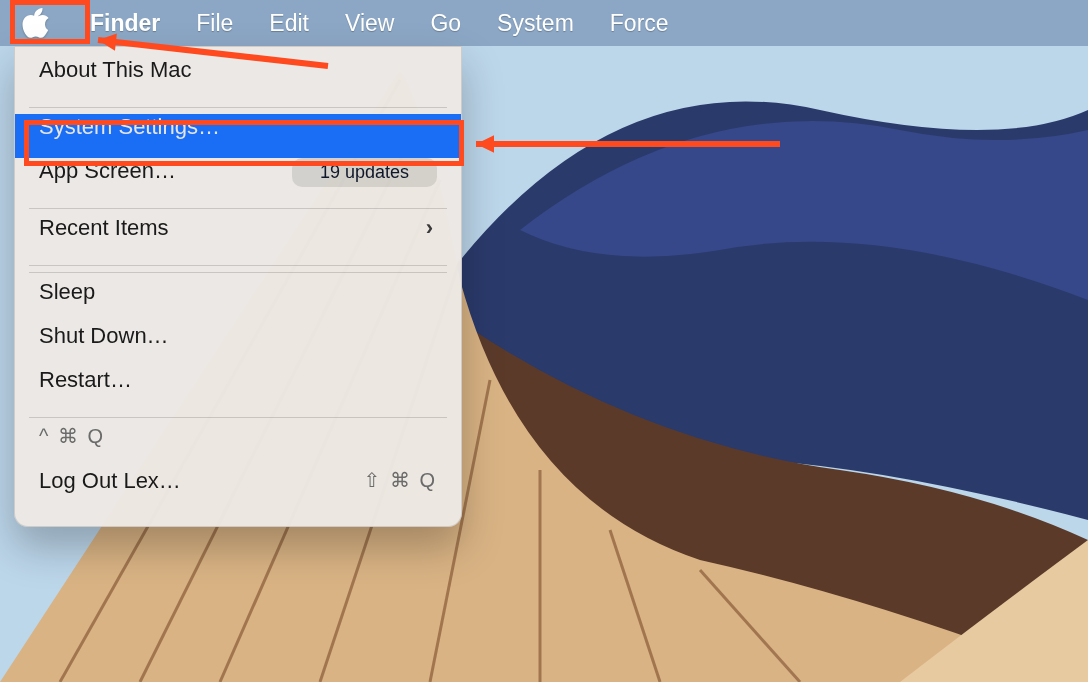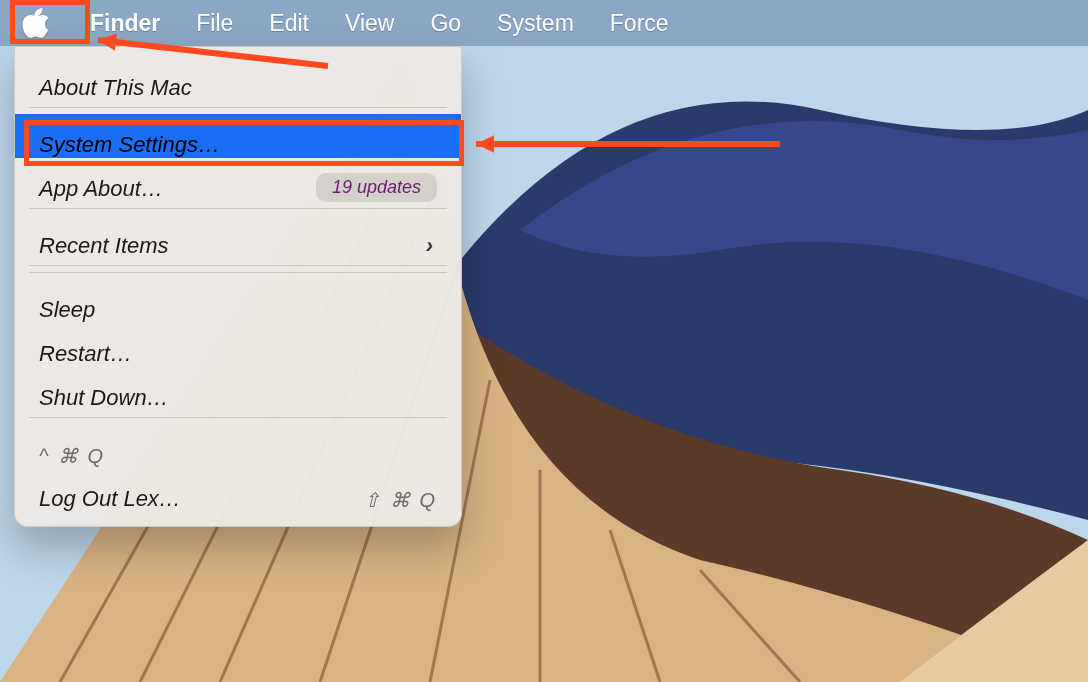--- a/index.html
+++ b/index.html
@@ -38,41 +38,40 @@
       width: 448px;
       background: rgba(236,232,228,0.97);
       border-radius: 0 0 14px 14px;
       border: 1px solid rgba(0,0,0,0.12);
       box-shadow: 0 20px 40px rgba(0,0,0,0.25);
       padding: 10px 0 14px 0;
       font-size: 22px;
       color: #1a1a1a;
     }
     .dd-row {
-      display: flex; align-items: flex-end;
+      display: flex; align-items: flex-start;
       height: 44px;
       padding: 0 24px;
       cursor: default;
-      font-style: italic;
     }
     .dd-row .label { flex: 1; }
     .dd-row.highlight {
       background: #1a6ef6;
-      color: #000000;
+      color: #e5e5e5;
     }
     .dd-sep {
       height: 1px;
       margin: 6px 14px;
       background: rgba(0,0,0,0.15);
     }
     .badge {
       background: rgba(0,0,0,0.10);
-      color: #701a75;
+      color: #0f172a;
       border-radius: 10px;
-      padding: 4px 16px;
+      padding: 4px 28px;
       font-size: 18px;
     }
     .shortcut {
       color: #6b6b6b;
       letter-spacing: 2px;
       font-size: 20px;
     }
     .chevron { color: #3a3a3a; font-size: 22px; font-weight: 600; margin-right: 4px;}
 
     
@@ -134,41 +133,41 @@
 <div class="dropdown">
   <div class="dd-row">
     <span class="label">About This Mac</span>
   </div>
   <div class="dd-sep"></div>
 
   <div class="dd-row highlight">
     <span class="label">System Settings…</span>
   </div>
   <div class="dd-row">
-    <span class="label">App About…</span>
+    <span class="label">App Screen…</span>
     <span class="badge">19 updates</span>
   </div>
   <div class="dd-sep"></div>
 
   <div class="dd-row">
     <span class="label">Recent Items</span>
     <span class="chevron">›</span>
   </div>
   <div class="dd-sep"></div>
 
   <div class="dd-sep"></div>
 
   <div class="dd-row">
     <span class="label">Sleep</span>
   </div>
   <div class="dd-row">
-    <span class="label">Restart…</span>
+    <span class="label">Shut Down…</span>
   </div>
   <div class="dd-row">
-    <span class="label">Shut Down…</span>
+    <span class="label">Restart…</span>
   </div>
   <div class="dd-sep"></div>
 
   <div class="dd-row">
     <span class="shortcut">^ ⌘ Q</span>
   </div>
   <div class="dd-row">
     <span class="label">Log Out Lex…</span>
     <span class="shortcut">⇧ ⌘ Q</span>
   </div>

